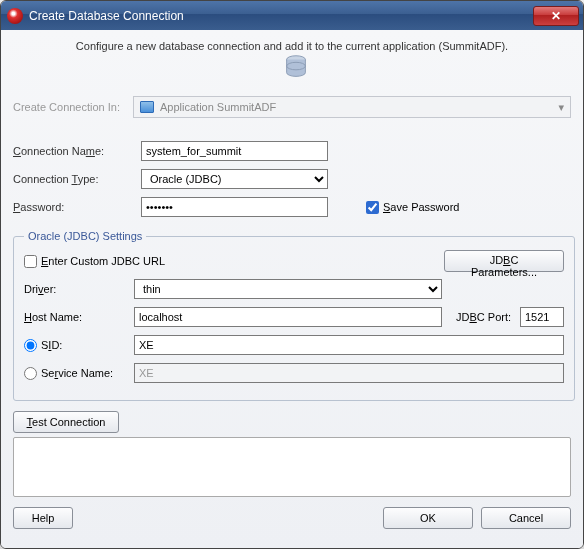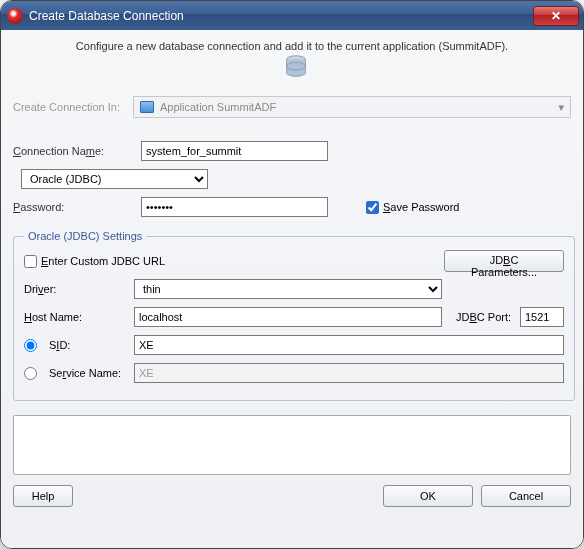--- a/index.html
+++ b/index.html
@@ -7,21 +7,21 @@
   margin: 0;
   padding: 0;
   font-family: "Segoe UI", Tahoma, sans-serif;
   font-size: 11px;
   background: #fff;
 }
 .window {
   width: 584px;
   height: 549px;
   border: 1px solid #444;
-  border-radius: 12px;
+  border-radius: 6px;
   overflow: hidden;
   display: flex;
   flex-direction: column;
   box-shadow: 0 5px 20px rgba(0,0,0,.4);
 }
 .titlebar {
   height: 29px;
   background: linear-gradient(to bottom, #4e74a8, #3b5f91 45%, #2b4d7f 46%, #3a5d8e);
   display: flex;
   align-items: center;
@@ -89,21 +89,21 @@
   border:1px solid #8a8f98;
   border-radius:3px;
   font-size:11px;
   padding:3px 12px;
   cursor:pointer;
   min-width:72px;
   height:22px;
 }
 .btn-small { min-width: 60px;}
 .jdbc-param { width:120px;}
-.radio-row { display:flex; gap:12px;}
+.radio-row { display:flex; gap:4px;}
 .radio-row input { margin:0;}
 .resultbox {
   width:100%;
   height:60px;
   background:#fff;
   border:1px solid #aaa;
   border-radius:2px;
   margin-top:4px;
 }
 .footer {
@@ -159,20 +159,21 @@
     </div>
 
     <div style="height:16px"></div>
 
     <div class="row">
       <div class="lbl"><span class="under">C</span>onnection Na<span class="under">m</span>e:</div>
       <input type="text" class="w200" value="system_for_summit" style="">
     </div>
 
     <div class="row">
+      <div class="lbl">Connection <span class="under">T</span>ype:</div>
       <select class="combo w200">
         <option>Oracle (JDBC)</option>
       </select>
     </div>
 
 
     <div class="row">
       <div class="lbl"><span class="under">P</span>assword:</div>
       <input type="text" class="w200" value="•••••••" style="">
       <div class="inline-gap"></div>
@@ -220,20 +221,21 @@
       <div class="fs-row">
         <label class="radio-row fs-lbl">
           <input type="radio" name="sid" style="">
           <span>Se<span class="under">r</span>vice Name:</span>
         </label>
         <input type="text" class="fs-inp drv sid-inp disabled" disabled="" value="XE" style="">
       </div>
     </fieldset>
 
     <div style="height:4px"></div>
+    <button class="btn" style="width:106px;"><span class="under">T</span>est Connection</button>
 
     <div class="resultbox"></div>
 
     <div class="footer">
       <button class="btn btn-small">Help</button>
       <div class="spacer"></div>
       <button class="btn" style="min-width:90px">OK</button>
       <div style="width:8px"></div>
       <button class="btn" style="min-width:90px">Cancel</button>
     </div>

